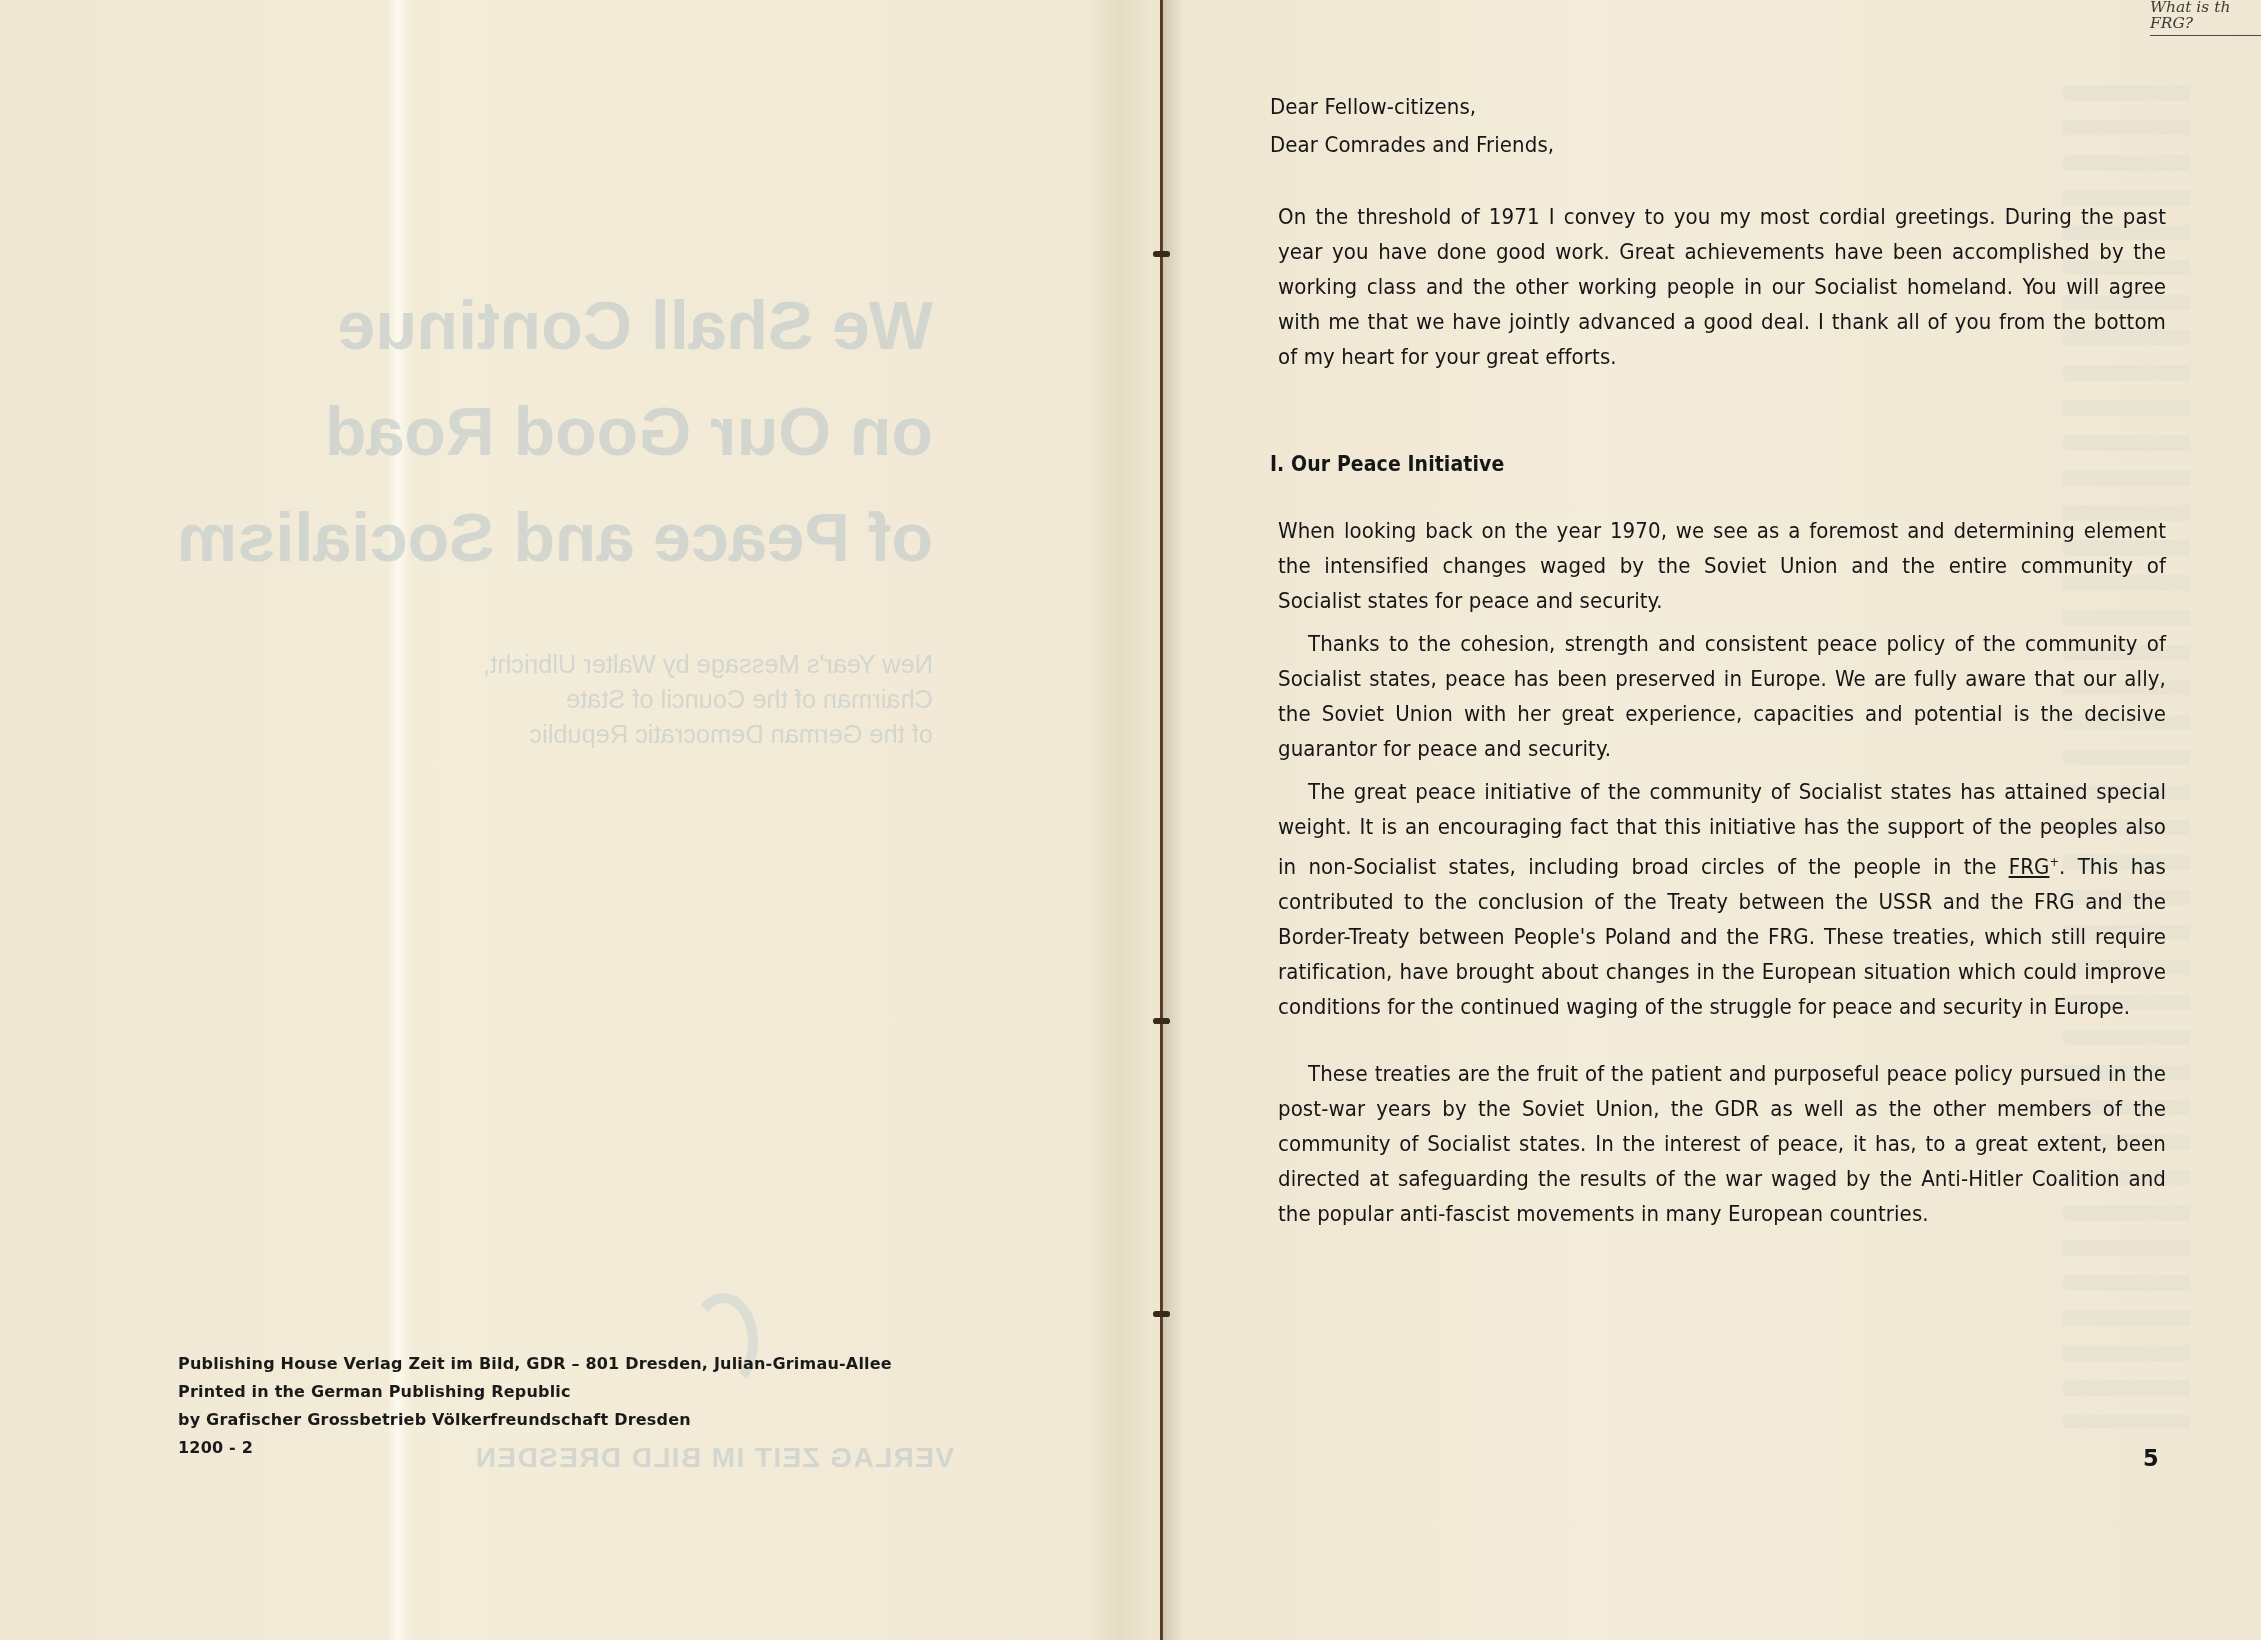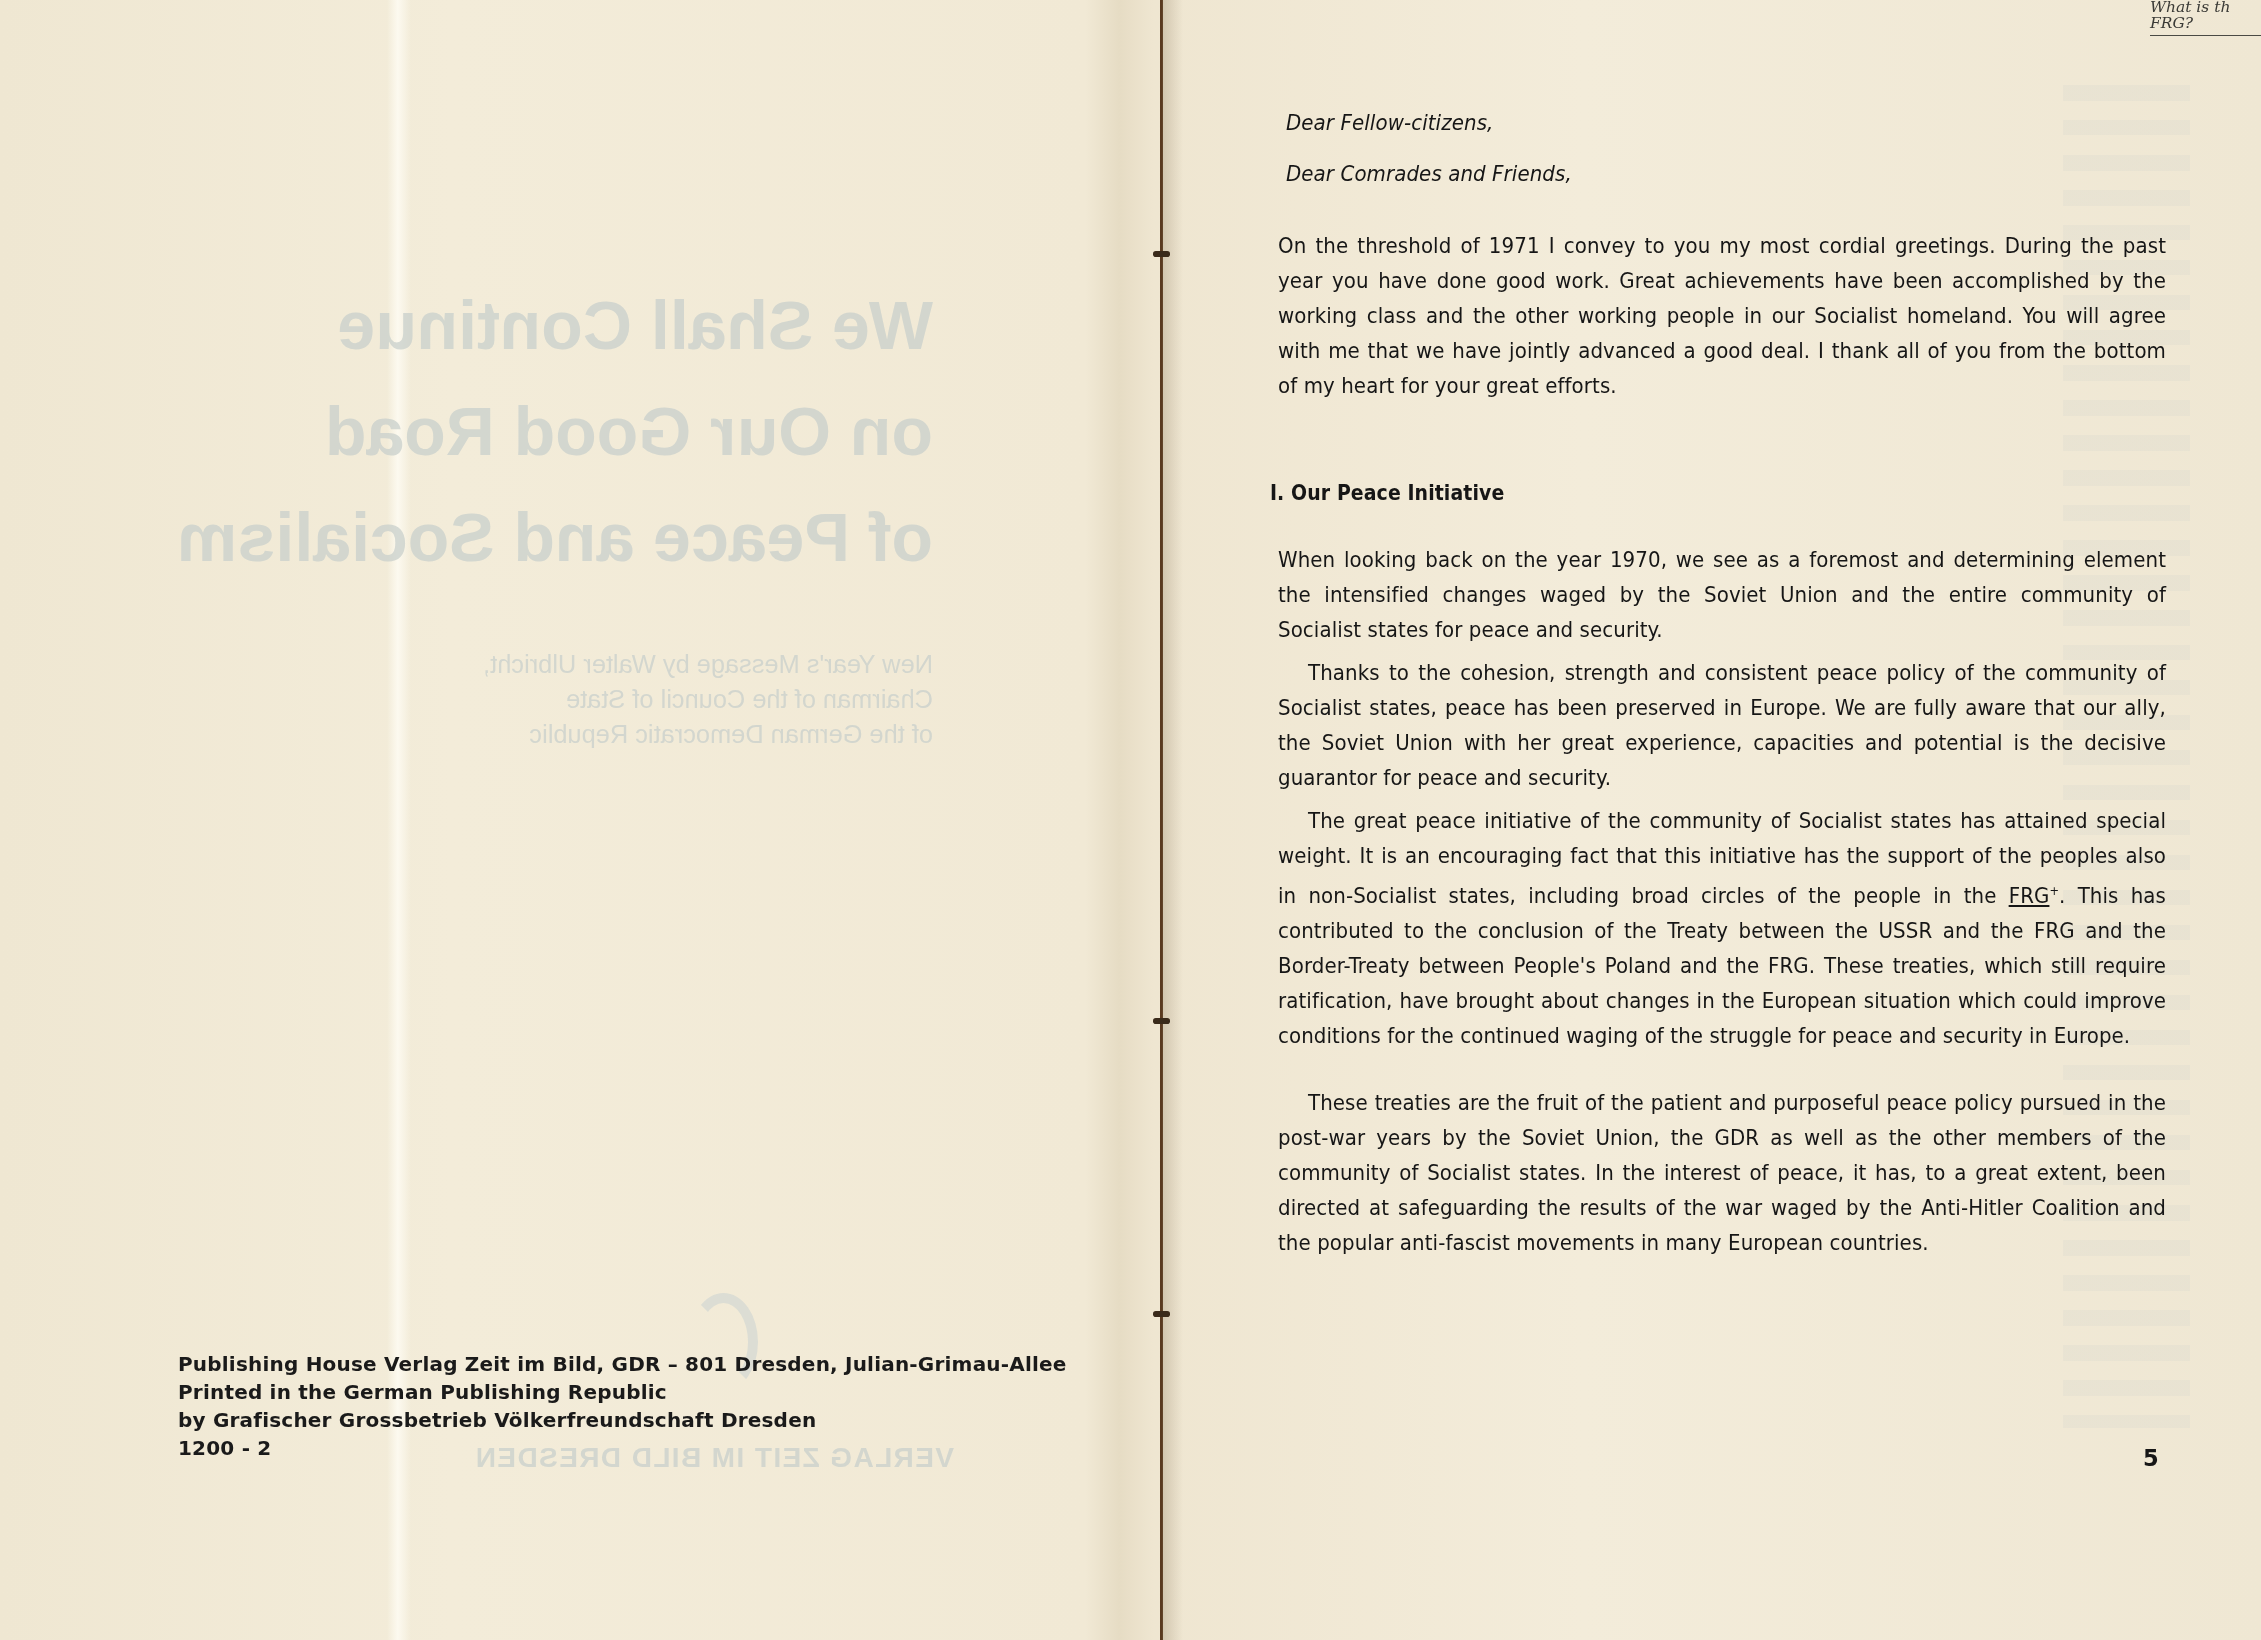--- a/index.html
+++ b/index.html
@@ -58,32 +58,32 @@
     border-radius: 50%; opacity: 0.7;
   }
   .ghost-right {
     position: absolute; left: 2063px; top: 85px; width: 127px; height: 1343px;
     background: repeating-linear-gradient(180deg, rgba(200,205,200,0.18) 0 15.5px, rgba(0,0,0,0) 15.5px 35px);
   }
 
   
   .imprint {
     position: absolute; left: 178px; top: 1350px;
-    font-family: "DejaVu Sans", sans-serif; font-weight: bold; font-size: 20px;
+    font-family: "DejaVu Sans", sans-serif; font-weight: bold; font-size: 16px;
     line-height: 28px; color: #1a1a1a; letter-spacing: 0.2px;
   }
   .imprint div { white-space: nowrap; }
 
   
   .letter {
     position: absolute; left: 1270px; top: 89px; width: 904px;
     font-family: "DejaVu Sans Condensed", "DejaVu Sans", sans-serif;
     font-size: 22px; line-height: 35px; color: #161616; letter-spacing: 0.1px;
   }
-  .salutation { margin: 16px; font-style: italic; }
+  .salutation { margin: 0; }
   .salutation + .salutation { margin-top: 2.8px; }
   .para { margin: 8px; text-align: justify; }
   .para.indent { text-indent: 30px; }
   .block-greeting { margin-top: 37px; }
   .section-heading {
     margin: 73px 0 0 0; font-weight: bold; font-size: 21px; line-height: 35px;
   }
   .section-body { margin-top: 31px; }
   .gap { height: 15.5px; }
   .frg-mark { text-decoration: underline; }

